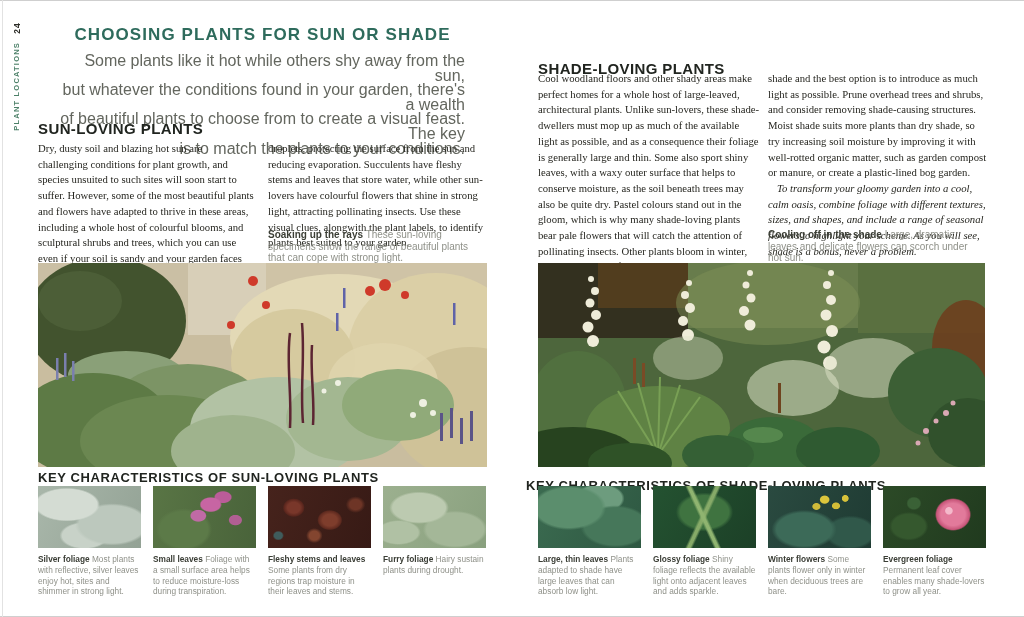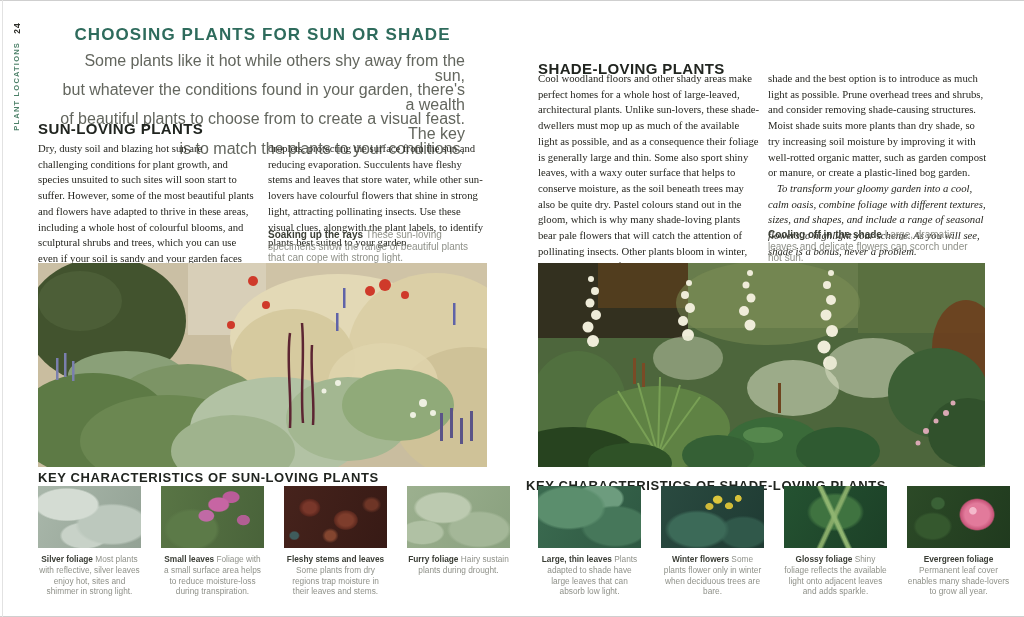--- a/index.html
+++ b/index.html
@@ -23,21 +23,21 @@
          color:#63665e;white-space:pre-line;}
   .sec-head{font-size:15px;font-weight:bold;letter-spacing:.4px;color:#20241f;}
   .bodycol{font-family:"Liberation Serif",serif;font-size:10.7px;line-height:15.7px;color:#262620;}
   .bodycol p{margin:0;}
   .bodycol p + p{text-indent:9px;font-style:italic;}
   .photocap{font-size:10px;line-height:11.5px;}
   .photocap b{color:#3b3e35;}
   .photocap span{color:#8f9189;}
   .key-head{font-size:13px;font-weight:bold;letter-spacing:.6px;color:#20241f;}
 
-  .thumbrow{display:flex;gap:20px;text-align:center;}
+  .thumbrow{display:flex;gap:12px;}
   .thumbrow figure{margin:0;width:103px;}
   .thumb{width:103px;height:62px;}
   .thumbcap{margin-top:6px;font-size:8.3px;line-height:10.8px;}
   .thumbcap b{color:#3a3d35;}
   .thumbcap span{color:#8f9189;}
 
   .photo{position:absolute;display:block;}
 
   
   .tL1{background:
@@ -314,31 +314,31 @@
   <h3 class="abs key-head" style="left:518px;top:470px;margin:8px">KEY CHARACTERISTICS OF SHADE-LOVING PLANTS</h3>
 
   <div class="abs thumbrow" style="left:538px;top:486px">
     <figure>
       <div class="thumb tR1"></div>
       <figcaption class="thumbcap">
         <b>Large, thin leaves</b><span> Plants adapted to shade have large leaves that can absorb low light.</span>
       </figcaption>
     </figure>
     <figure>
+      <div class="thumb tR2"></div>
+      <figcaption class="thumbcap">
+        <b>Glossy foliage</b><span> Shiny foliage reflects the available light onto adjacent leaves and adds sparkle.</span>
+      </figcaption>
+    </figure>
+    <figure>
       <div class="thumb tR3"></div>
       <figcaption class="thumbcap">
         <b>Winter flowers</b><span> Some plants flower only in winter when deciduous trees are bare.</span>
       </figcaption>
     </figure>
     <figure>
-      <div class="thumb tR2"></div>
-      <figcaption class="thumbcap">
-        <b>Glossy foliage</b><span> Shiny foliage reflects the available light onto adjacent leaves and adds sparkle.</span>
-      </figcaption>
-    </figure>
-    <figure>
       <div class="thumb tR4"></div>
       <figcaption class="thumbcap">
         <b>Evergreen foliage</b><span> Permanent leaf cover enables many shade-lovers to grow all year.</span>
       </figcaption>
     </figure>
   </div>
 </div>
 
 </body></html>

